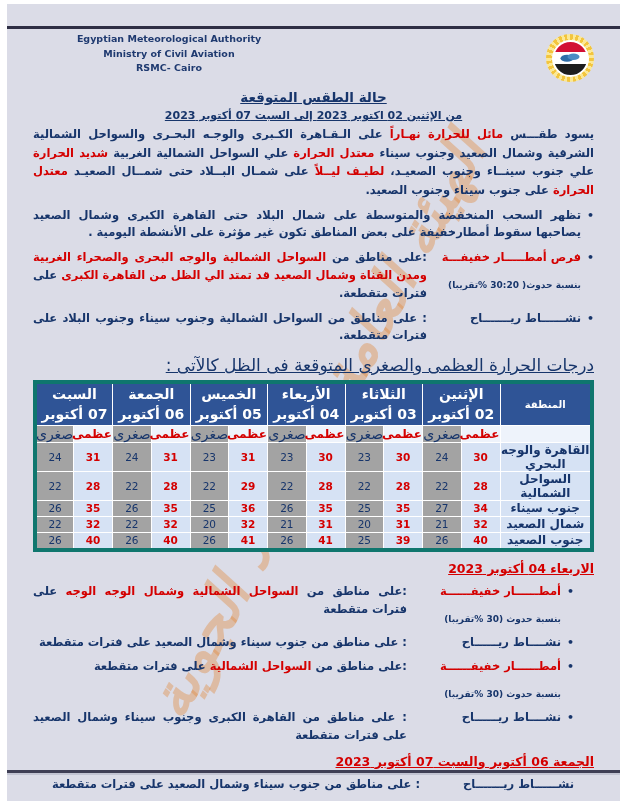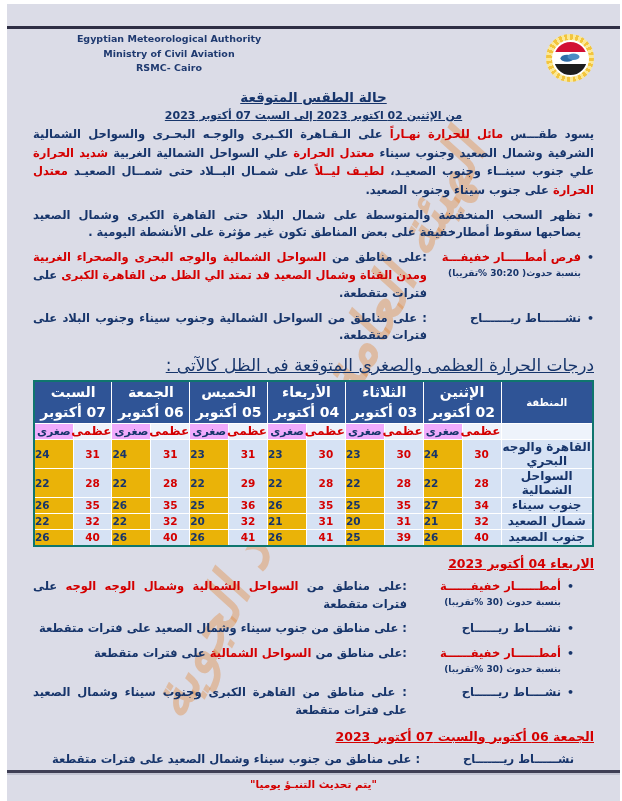--- a/index.html
+++ b/index.html
@@ -32,36 +32,36 @@
   .page-title{text-align:center;color:#17356b;font-weight:bold;font-size:13.5px;text-decoration:underline;margin-top:7px;}
   .date-range{text-align:center;color:#17356b;font-weight:bold;font-size:11px;text-decoration:underline;margin-top:4px;}
   .sec-head{color:#d40000;font-weight:bold;font-size:12.5px;text-decoration:underline;margin:9px 0 3px;}
   .para{color:#17356b;font-weight:bold;font-size:11.5px;line-height:1.62;text-align:justify;margin-top:3px;}
   .seg-blue{color:#17356b;} .seg-red{color:#d40000;margin-top:14px;}
   .bullets{margin-top:4px;}
   .bullet-row{display:flex;gap:6px;margin:7px 0 0;color:#17356b;font-weight:bold;font-size:11.5px;line-height:1.55;}
   .bullet-dot{flex:0 0 auto;font-size:11px;}
   .bullet-label{flex:0 0 148px;}
   .label-red{color:#d40000;}
-  .prob{font-size:9px;color:#17356b;margin-top:0;}
+  .prob{font-size:9px;color:#17356b;margin-top:12px;}
   .bullet-text{flex:1;text-align:justify;}
   .indent{padding-right:20px;}
   
   .tbl-title{color:#17356b;font-weight:normal;font-size:17px;text-decoration:underline;margin-top:10px;}
-  table.temp{width:100%;border-collapse:collapse;margin-top:5px;table-layout:fixed;background:#d6e2f4;border:2px solid #0f766e;}
+  table.temp{width:100%;border-collapse:collapse;margin-top:5px;table-layout:fixed;background:#d6e2f4;border:4px solid #0f766e;}
   table.temp th,table.temp td{border:1px solid #ffffff;padding:0;}
   table.temp col.region-col{width:92px;}
   th.region-h{background:#2f5496;color:#fff;font-size:10px;font-weight:bold;vertical-align:middle;}
   th.day-h{background:#2f5496;color:#fff;font-size:14px;font-weight:bold;line-height:1.45;padding:2px 0;}
   th.sub-empty{background:#eef3fb;height:15px;}
   th.sub-max{background:#eef3fb;color:#d40000;font-size:12px;font-weight:bold;}
-  th.sub-min{background:#f0abfc;color:#17356b;font-size:11px;font-weight:bold;}
+  th.sub-min{background:#a3a3a3;color:#17356b;font-size:14px;font-weight:normal;}
   td.region-c{background:#d6e2f4;color:#17356b;font-size:12px;font-weight:bold;text-align:center;height:15px;}
   td.max-c{background:#d6e2f4;color:#d40000;font-size:10.5px;font-weight:bold;text-align:center;}
-  td.min-c{background:#eab308;color:#17356b;font-size:10.5px;font-weight:bold;text-align:left;}
+  td.min-c{background:#a3a3a3;color:#17356b;font-size:10.5px;font-weight:normal;text-align:center;}
   
   .foot-note{text-align:center;color:#d40000;font-weight:bold;font-size:10.5px;margin-top:10px;}
 </style>
 </head>
 <body>
 
 <div class="page">
   <div class="top-rule"></div>
   <div class="watermark">الهيئة العامة للأرصاد الجوية</div>
 

